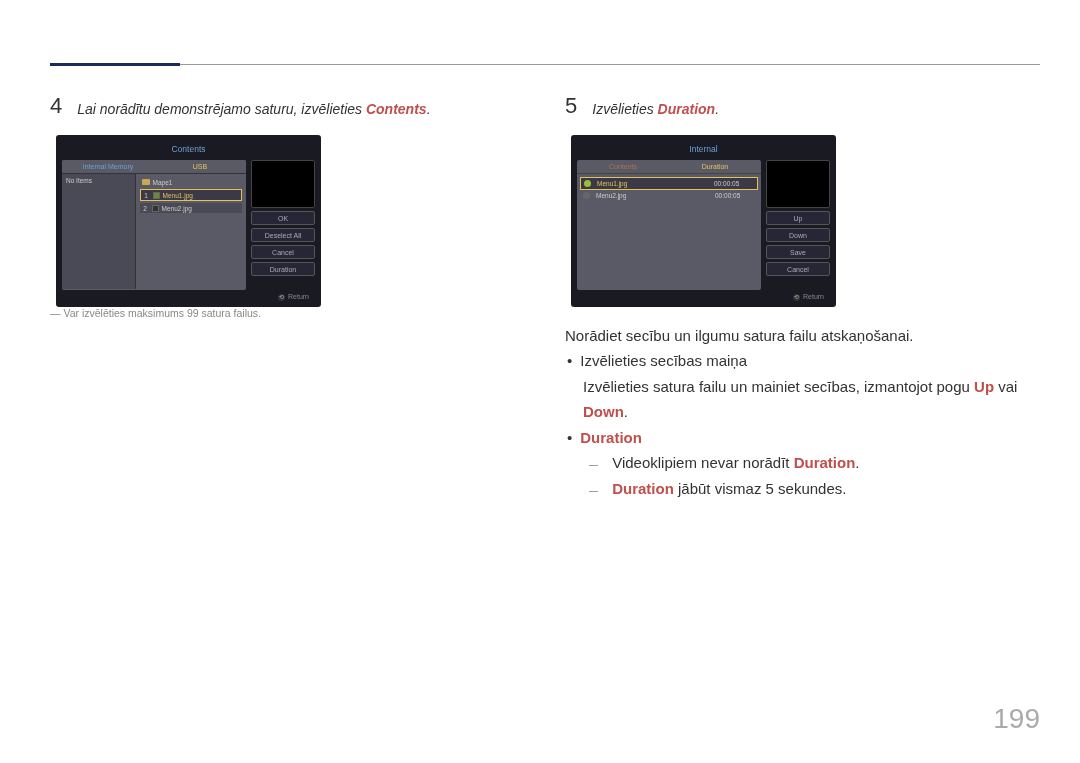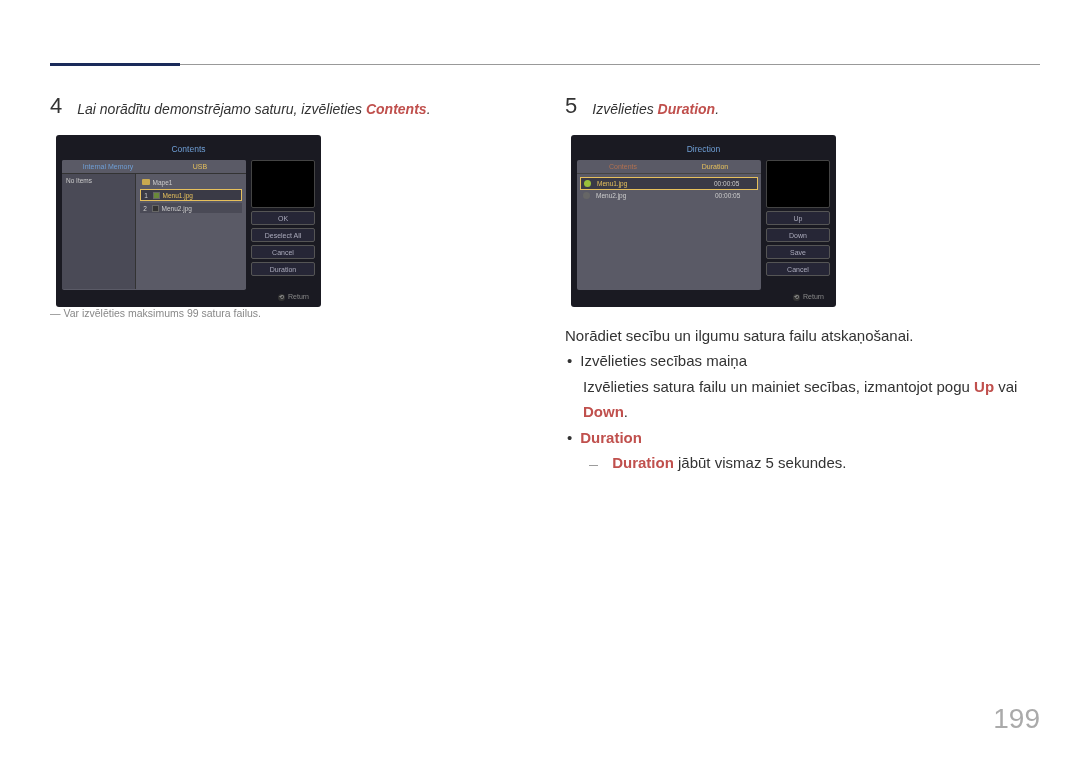--- a/index.html
+++ b/index.html
@@ -198,21 +198,21 @@
 
 <div class="col-right">
   <div class="step-row">
     <div class="step-num">5</div>
     <div class="step-text">
       <span>Izvēlieties </span><span class="highlight">Duration</span><span>.</span>
     </div>
   </div>
 
   <div class="screen">
-    <div class="screen-title">Direction</div>
+    <div class="screen-title">Internal</div>
     <div class="screen-body">
       <div class="content-area">
         <div class="dir-tabs">
           <div class="dir-tab ct">Contents</div>
           <div class="dir-tab du">Duration</div>
         </div>
         <div class="dir-rows">
           <div class="dir-row selected">
             <span class="dicon on"></span>
             <span class="dname">Menu1.jpg</span>
@@ -239,18 +239,21 @@
   </div>
 
   <div class="body-text">
     <p>Norādiet secību un ilgumu satura failu atskaņošanai.</p>
     <p class="bullet"><span>Izvēlieties secības maiņa</span></p>
     <p class="sub">
       <span>Izvēlieties satura failu un mainiet secības, izmantojot pogu </span><span class="highlight">Up</span><span> vai </span><span class="highlight">Down</span><span>.</span>
     </p>
     <p class="bullet"><span class="highlight">Duration</span></p>
     <p class="dash">
+      <span>Videoklipiem nevar norādīt </span><span class="highlight">Duration</span><span>.</span>
+    </p>
+    <p class="dash">
       <span class="highlight">Duration</span><span> jābūt vismaz 5 sekundes.</span>
     </p>
   </div>
 </div>
 
 <div class="page-number">199</div>
 
 </body></html>

